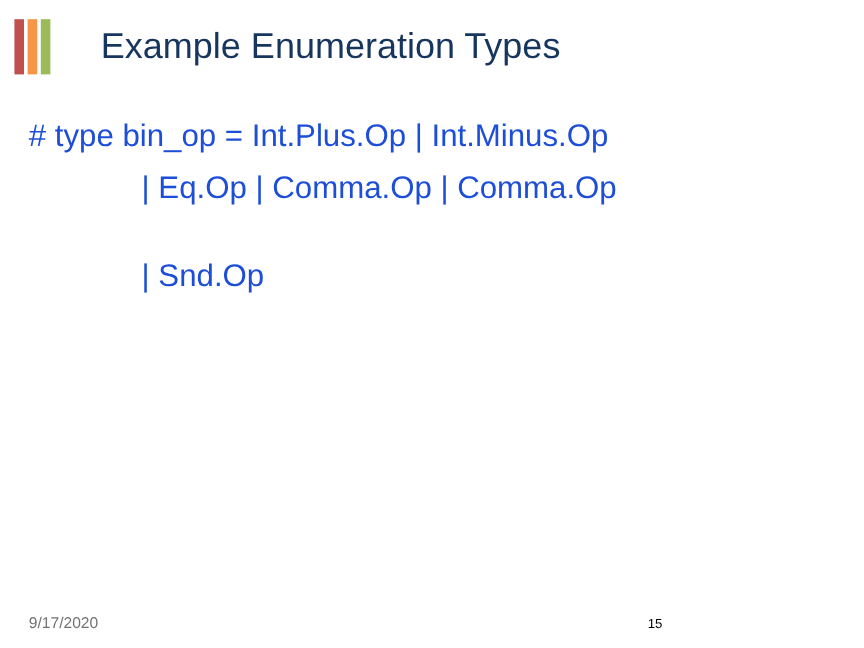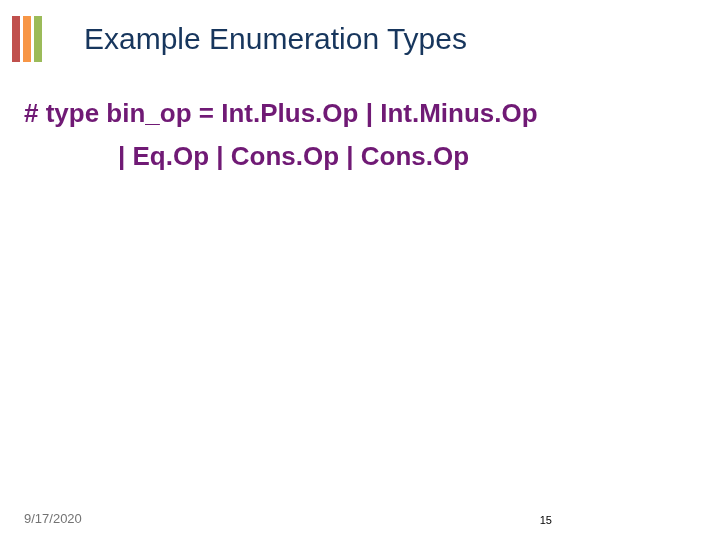--- a/index.html
+++ b/index.html
@@ -55,24 +55,24 @@
       margin-left: 32px;
     }
     .content {
       position: absolute;
       top: 96px;
       left: 24px;
       right: 24px;
     }
     .para {
       font-size: 26px;
-      color: #701a75;
+      color: #1d4ed8;
       line-height: 1.35;
       margin-bottom: 8px;
-      font-weight: 700;
+      font-weight: 400;
     }
     .indent {
       padding-left: 94px;
     }
     .gap {
       height: 30px;
     }
     .footer-date {
       position: absolute;
       bottom: 14px;
@@ -97,20 +97,21 @@
     <div class="accent-bar">
       <div class="bar-red"></div>
       <div class="bar-orange"></div>
       <div class="bar-green"></div>
     </div>
     <div class="title-text">Example Enumeration Types</div>
   </div>
 
   <div class="content">
     <div class="para"># type bin_op = Int.Plus.Op |  Int.Minus.Op</div>
-    <div class="para indent">|  Eq.Op | Cons.Op | Cons.Op</div>
+    <div class="para indent">|  Eq.Op | Comma.Op | Comma.Op</div>
     <div class="gap"></div>
+    <div class="para indent">| Snd.Op</div>
   </div>
 
   <div class="footer-date">9/17/2020</div>
   <div class="footer-page">15</div>
 
 </div>
 
 </body></html>

